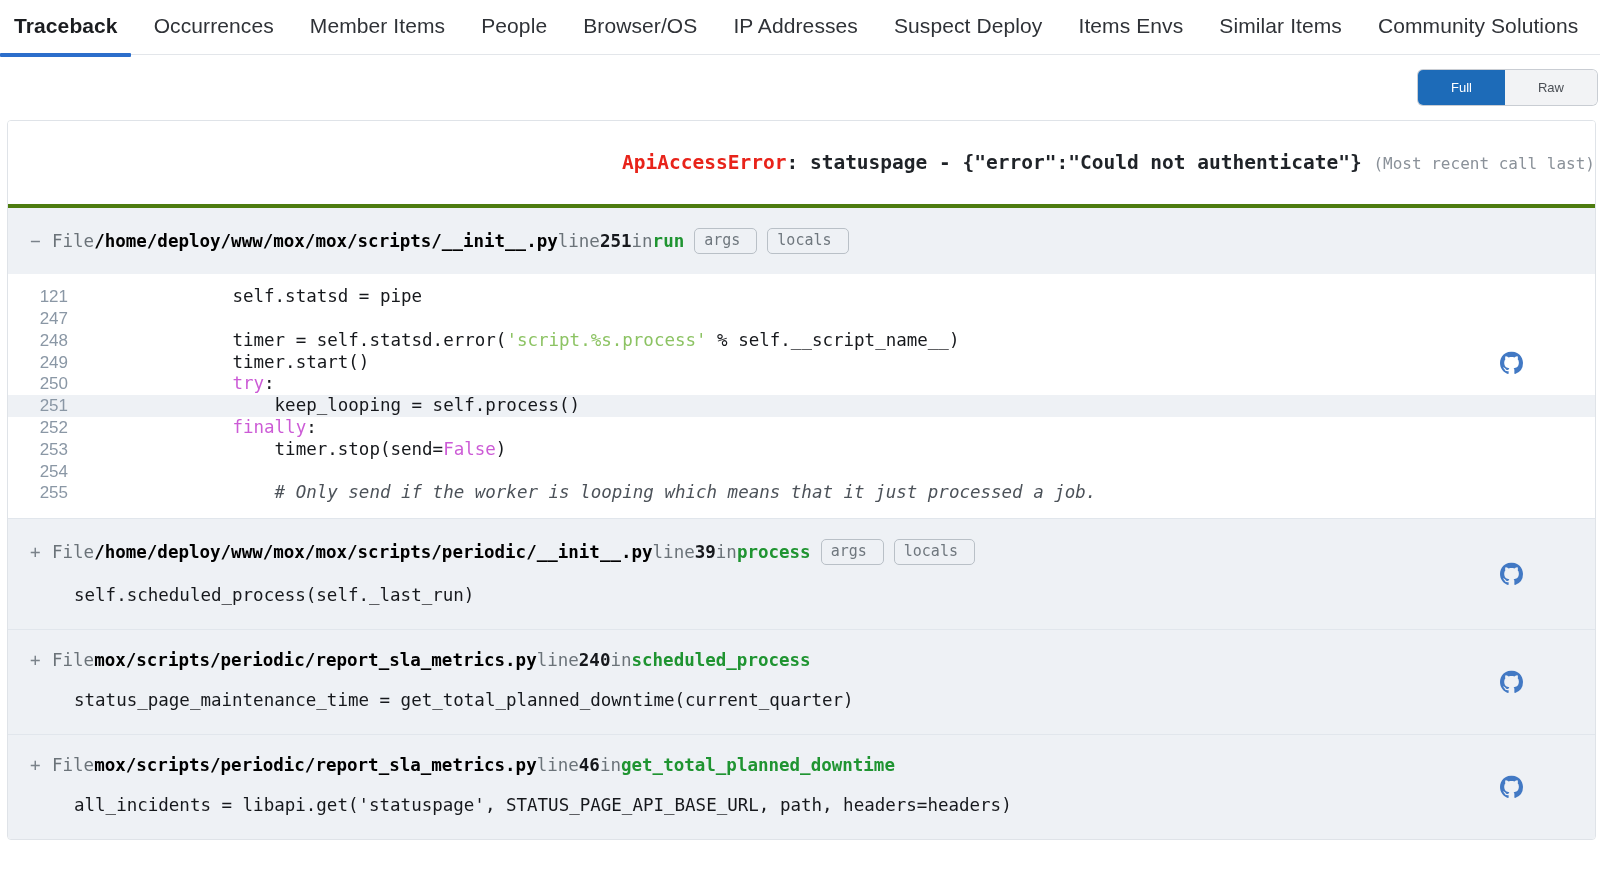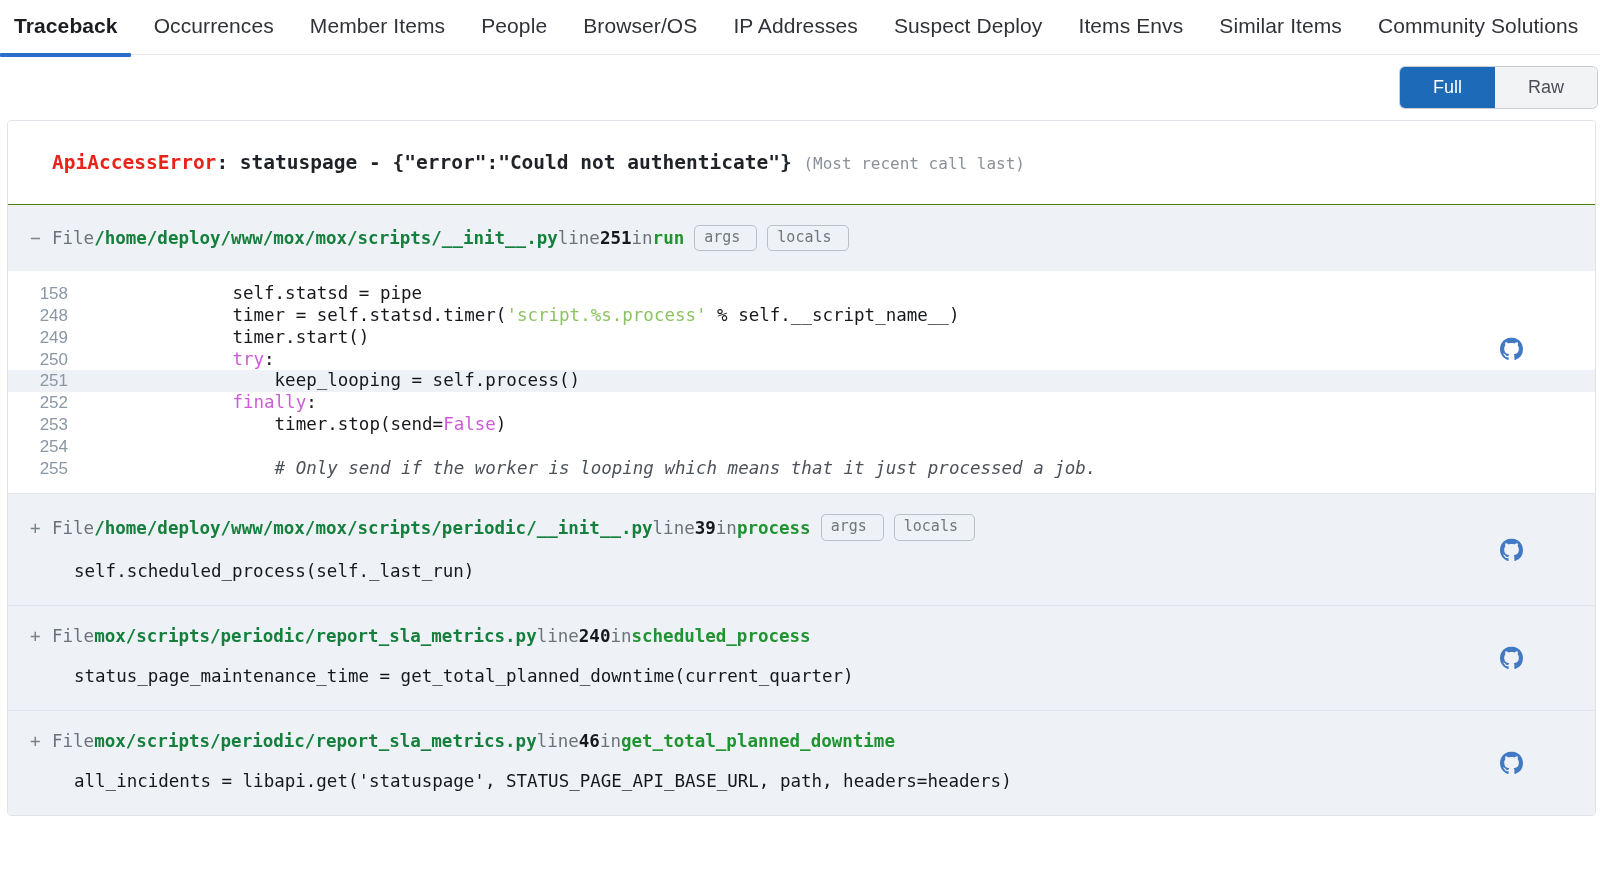--- a/index.html
+++ b/index.html
@@ -55,21 +55,21 @@
     padding-right: 3px;
     box-sizing: border-box;
   }
   .segmented {
     display: inline-flex;
     border-radius: 5px;
     overflow: hidden;
     box-shadow: 0 0 0 1px #c9cdd3;
   }
   .seg-btn {
-    font-size: 18px;
+    font-size: 13px;
     padding: 10px 33px;
     cursor: pointer;
     background: #f2f3f5;
     color: #4b4f55;
     border: none;
     font-family: "Liberation Sans", sans-serif;
     line-height: 1.2;
   }
   .seg-btn.active {
     background: #1d6bb8;
@@ -84,22 +84,23 @@
     overflow: hidden;
     background: #fff;
   }
 
   .exception-header {
     background: #ffffff;
     padding: 30px 0 30px 44px;
     font-family: "DejaVu Sans Mono", monospace;
     font-size: 19.5px;
     color: #1f2328;
-    border-bottom: 1px solid #4d7c0f;
+    border-bottom: 4px solid #4d7c0f;
     white-space: nowrap;
+    text-align: right;
   }
   .exc-type { color: #e8231a; font-weight: bold; }
   .exc-value { color: #1f2328; font-weight: bold; }
   .exc-note { color: #8a9199; font-size: 16px; }
 
   
   .frame {
     background: #eef1f5;
     border-bottom: 1px solid #e1e6ec;
     position: relative;
@@ -116,21 +117,21 @@
     align-items: center;
     cursor: pointer;
   }
   .toggle-sign {
     color: #7a828a;
     display: inline-block;
     width: 22px;
     font-weight: normal;
   }
   .kw { color: #6b7379; }
-  .fname { color: #15803d; font-weight: bold; }
+  .fname { color: #000000; font-weight: bold; }
   .lineno-val { color: #16181c; font-weight: bold; }
   .fnname { color: #1f9431; font-weight: bold; }
 
   .pill {
     display: inline-block;
     font-family: "DejaVu Sans Mono", monospace;
     font-size: 15px;
     color: #6f777e;
     border: 1px solid #b9c0c7;
     border-radius: 5px;
@@ -235,22 +236,23 @@
           <span class="lineno-val">251</span> 
           <span class="kw">in</span> 
           <span class="fnname">run</span>
           <span class="pill">args</span>
           <span class="pill">locals</span>
         </div>
         <span class="gh-icon"><svg viewBox="0 0 16 16" width="23" height="23">
             <path fill="#4279c4" d="M8 0C3.58 0 0 3.58 0 8c0 3.54 2.29 6.53 5.47 7.59.4.07.55-.17.55-.38 0-.19-.01-.82-.01-1.49-2.01.37-2.53-.49-2.69-.94-.09-.23-.48-.94-.82-1.13-.28-.15-.68-.52-.01-.53.63-.01 1.08.58 1.23.82.72 1.21 1.87.87 2.33.66.07-.52.28-.87.51-1.07-1.78-.2-3.64-.89-3.64-3.95 0-.87.31-1.59.82-2.15-.08-.2-.36-1.02.08-2.12 0 0 .67-.21 2.2.82.64-.18 1.32-.27 2-.27s1.36.09 2 .27c1.53-1.04 2.2-.82 2.2-.82.44 1.1.16 1.92.08 2.12.51.56.82 1.27.82 2.15 0 3.07-1.87 3.75-3.65 3.95.29.25.54.73.54 1.48 0 1.07-.01 1.93-.01 2.2 0 .21.15.46.55.38A8.01 8.01 0 0 0 16 8c0-4.42-3.58-8-8-8z"></path>
           </svg></span>
         <div class="code-block">
-          <div class="code-line"><span class="ln">158</span><span class="src"><span>            self.statsd = pipe</span></span></div>
-          <div class="code-line"><span class="ln">248</span><span class="src"><span>            timer = self.statsd.timer(</span><span class="s-str">'script.%s.process'</span><span> % self.__script_name__)</span></span></div>
+          <div class="code-line"><span class="ln">121</span><span class="src"><span>            self.statsd = pipe</span></span></div>
+          <div class="code-line"><span class="ln">247</span><span class="src"><span></span></span></div>
+          <div class="code-line"><span class="ln">248</span><span class="src"><span>            timer = self.statsd.error(</span><span class="s-str">'script.%s.process'</span><span> % self.__script_name__)</span></span></div>
           <div class="code-line"><span class="ln">249</span><span class="src"><span>            timer.start()</span></span></div>
           <div class="code-line"><span class="ln">250</span><span class="src"><span>            </span><span class="s-kw">try</span><span>:</span></span></div>
           <div class="code-line current"><span class="ln">251</span><span class="src"><span>                keep_looping = self.process()</span></span></div>
           <div class="code-line"><span class="ln">252</span><span class="src"><span>            </span><span class="s-kw">finally</span><span>:</span></span></div>
           <div class="code-line"><span class="ln">253</span><span class="src"><span>                timer.stop(send=</span><span class="s-const">False</span><span>)</span></span></div>
           <div class="code-line"><span class="ln">254</span><span class="src"><span></span></span></div>
           <div class="code-line"><span class="ln">255</span><span class="src"><span>                </span><span class="s-com"># Only send if the worker is looping which means that it just processed a job.</span></span></div>
         </div>
       </div>
       <div class="frame">

